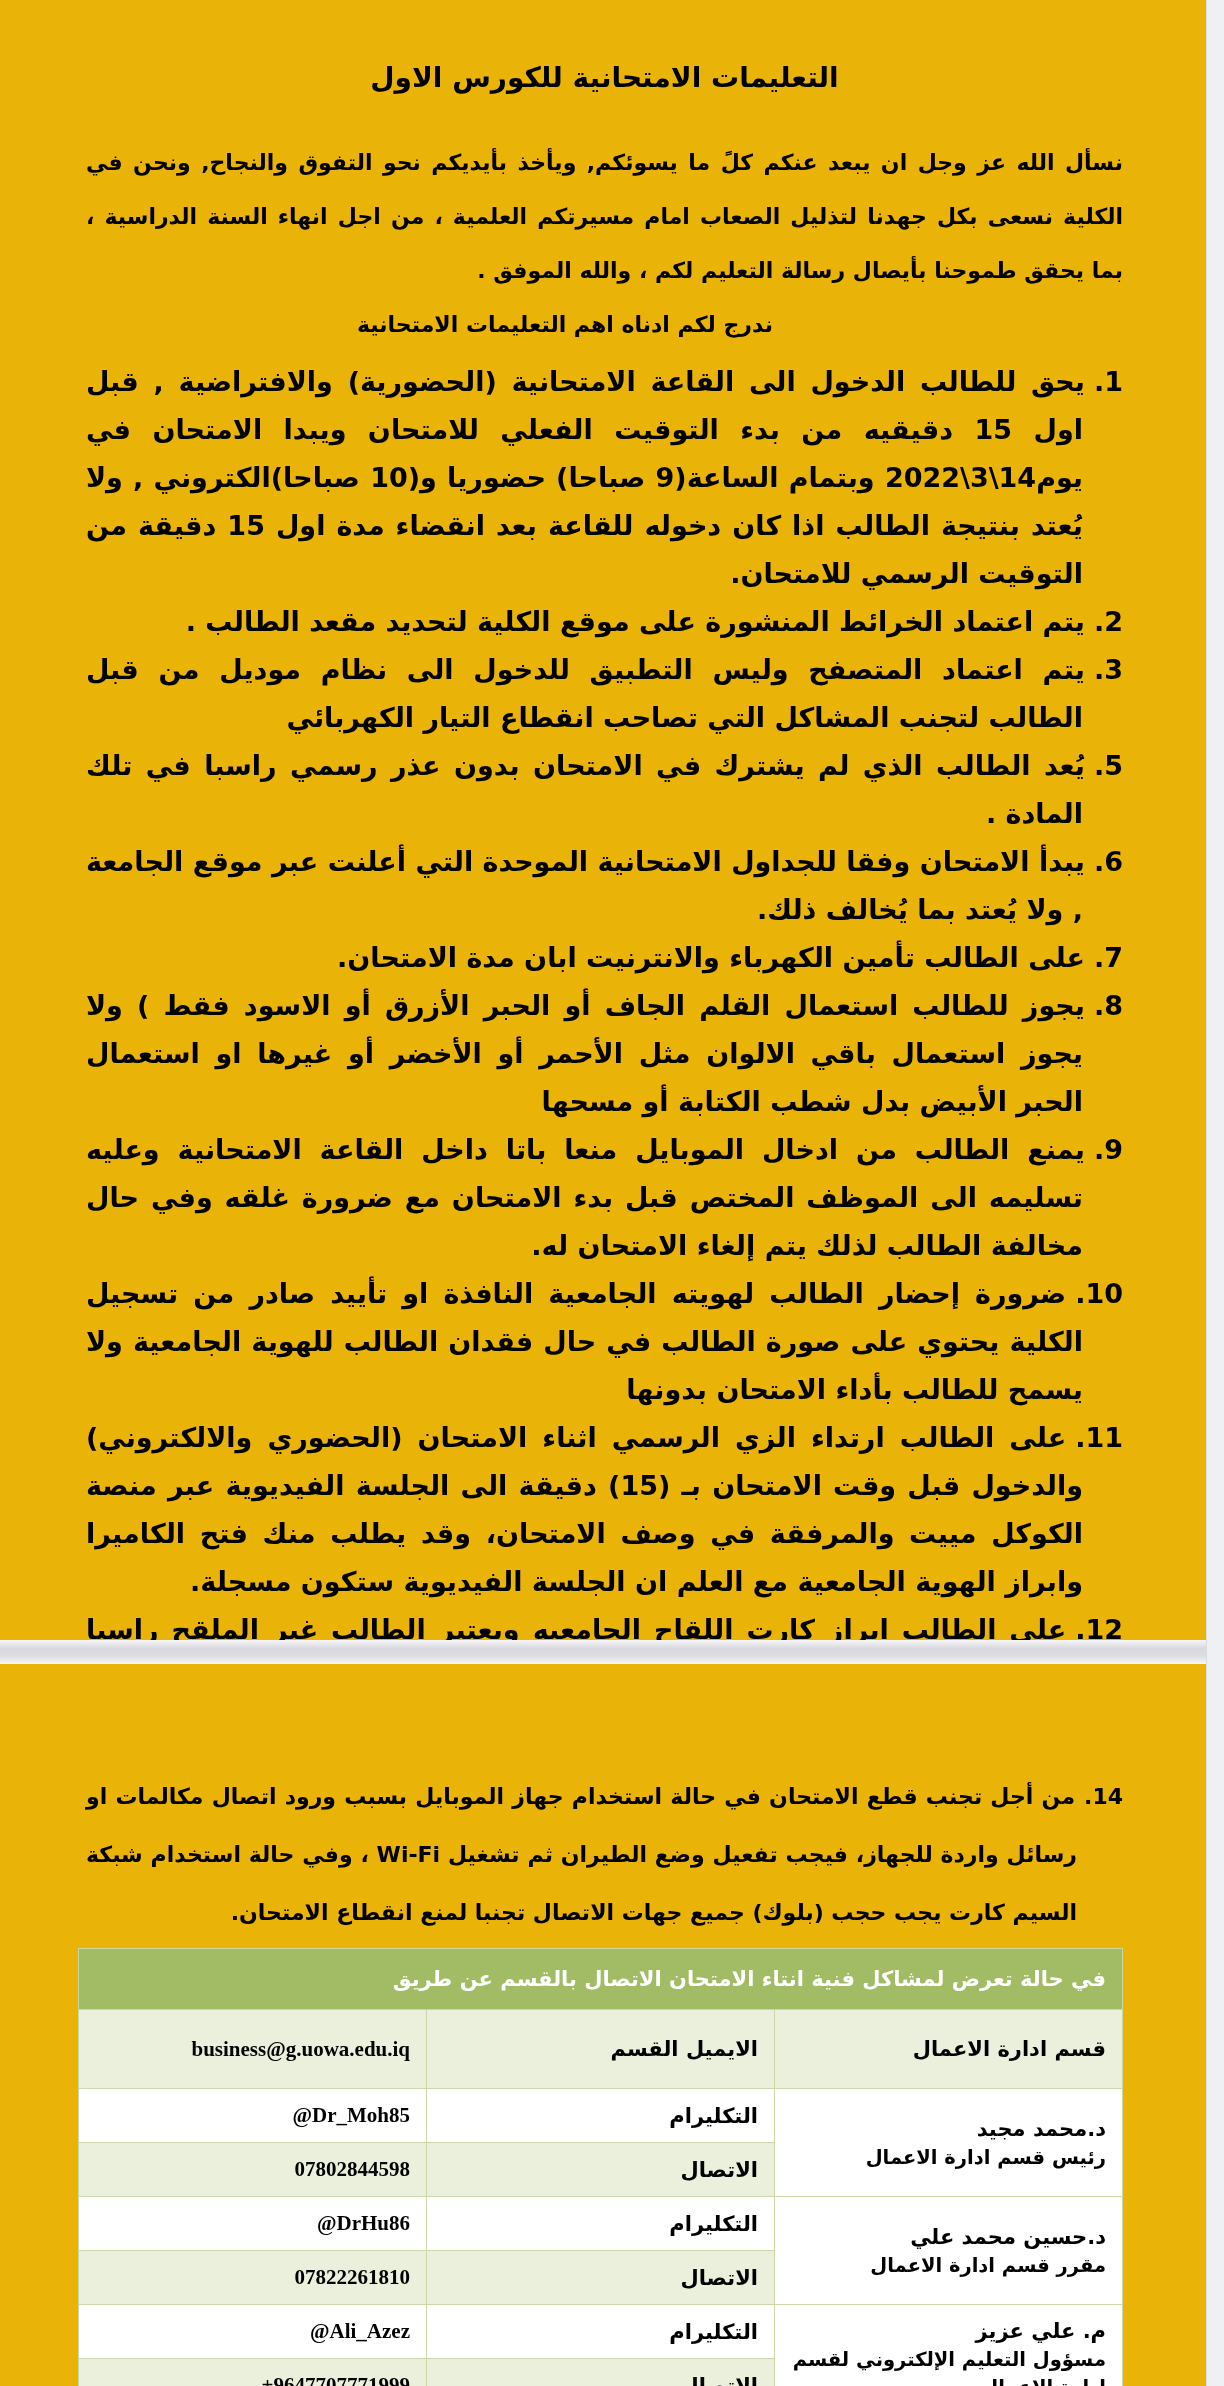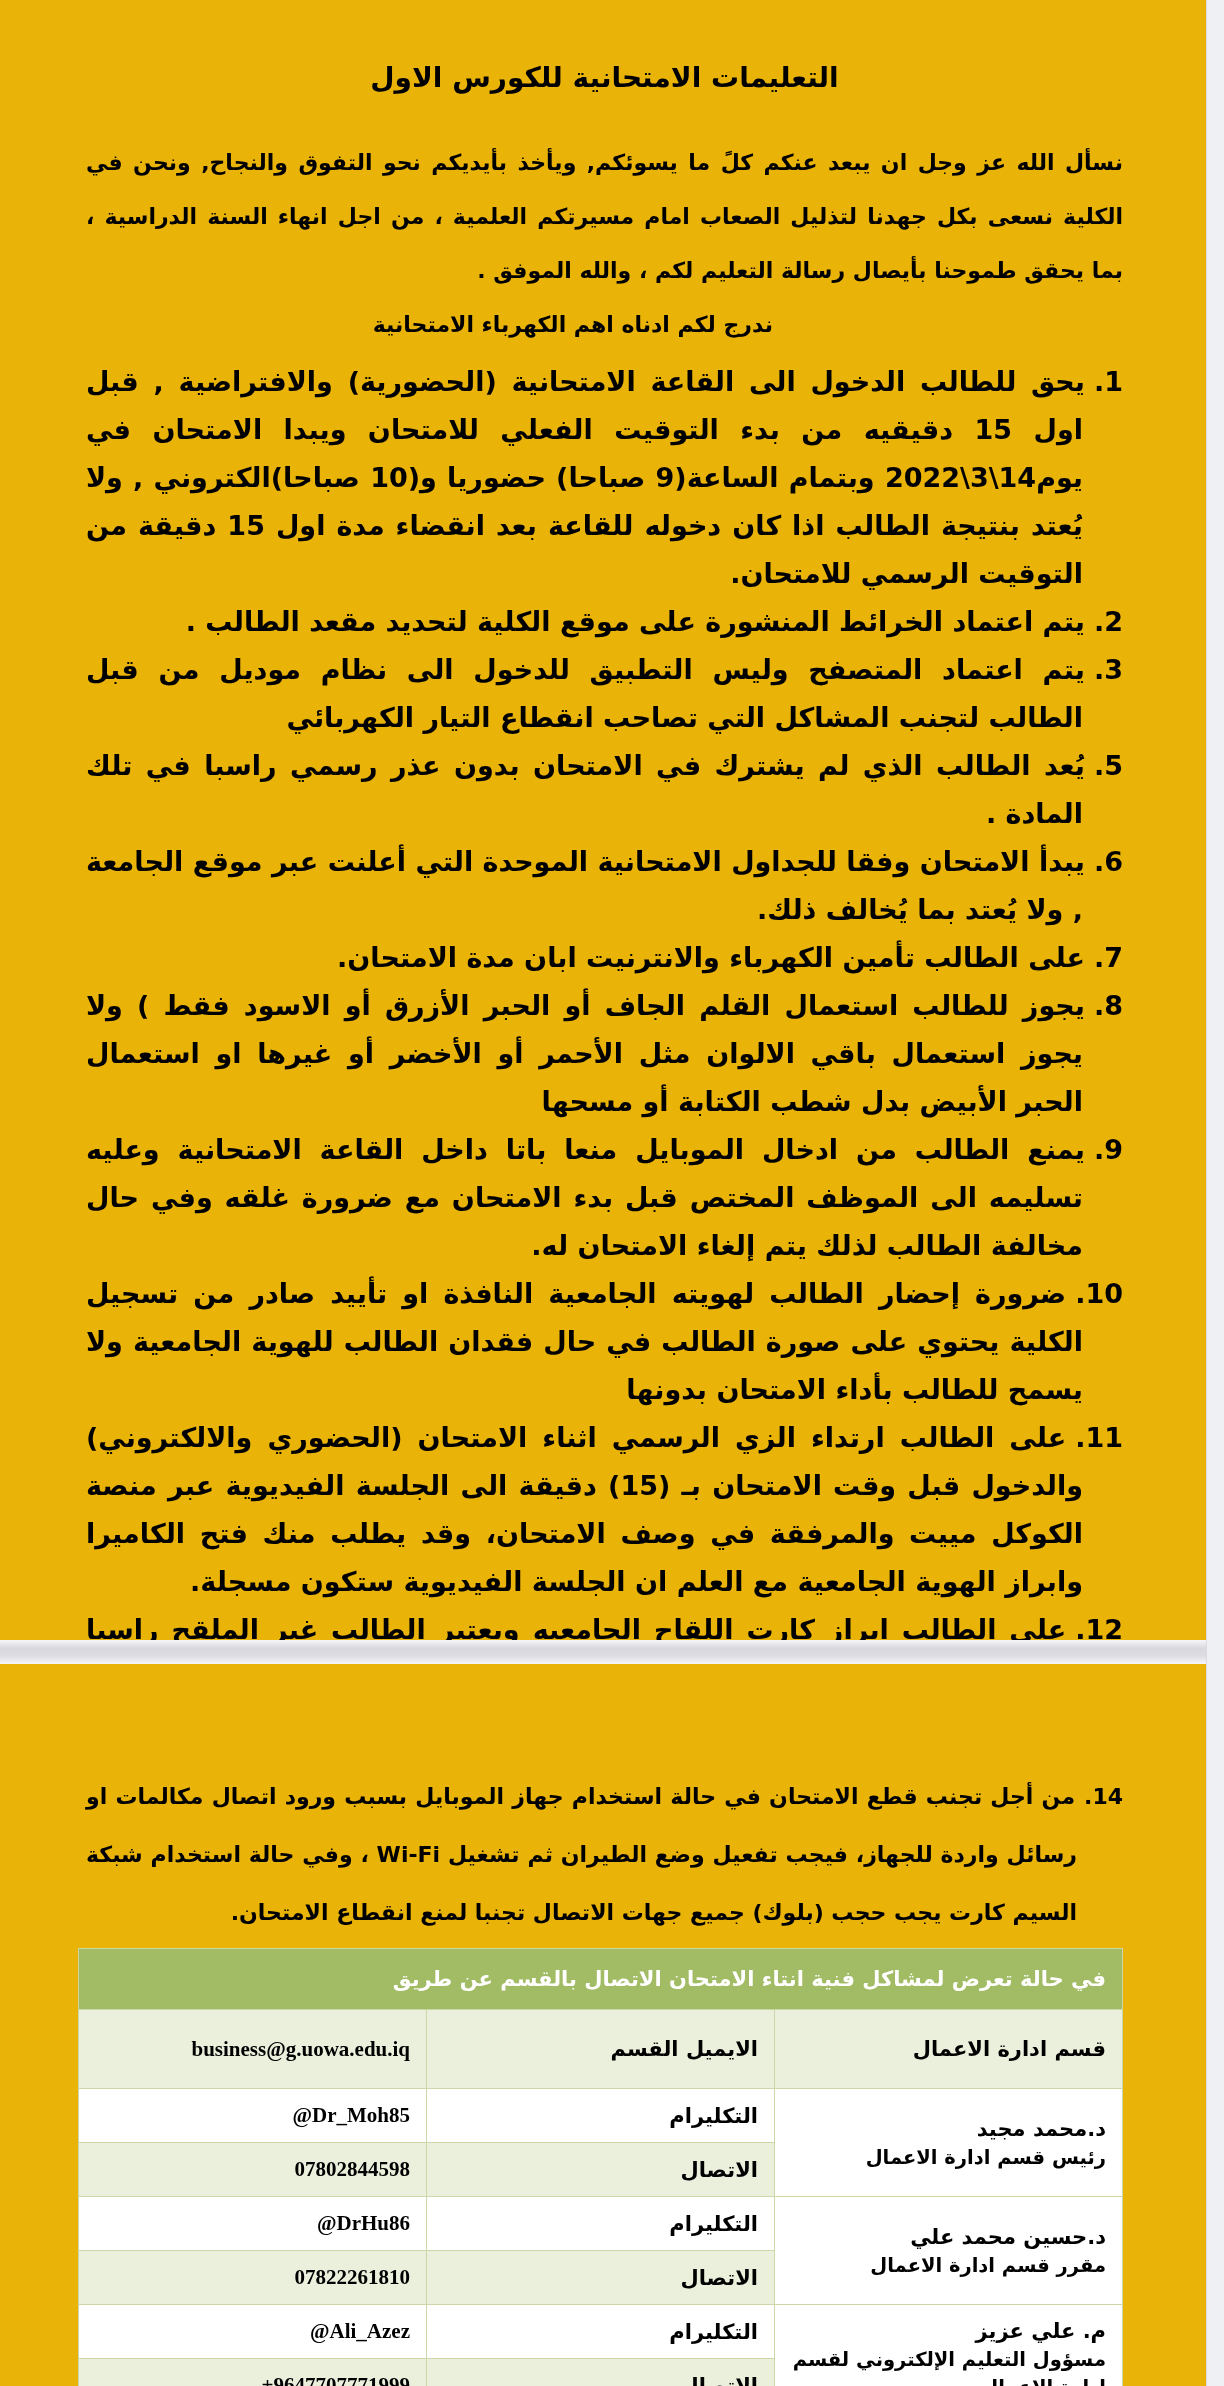--- a/index.html
+++ b/index.html
@@ -72,21 +72,21 @@
     font-family:"Liberation Serif",serif;font-size:23px;font-weight:bold;
   }
 </style>
 </head>
 <body>
 
 <div class="page page1">
   <div class="page-inner">
     <h1 class="doc-title">التعليمات الامتحانية للكورس الاول</h1>
     <p class="intro">نسأل الله عز وجل ان يبعد عنكم كلً ما يسوئكم, ويأخذ بأيديكم نحو التفوق والنجاح, ونحن في الكلية نسعى بكل جهدنا لتذليل الصعاب امام مسيرتكم العلمية ، من اجل انهاء السنة الدراسية ، بما يحقق طموحنا بأيصال رسالة التعليم لكم ، والله الموفق .</p>
-    <p class="list-intro">ندرج لكم ادناه اهم الكهرباء الامتحانية</p>
+    <p class="list-intro">ندرج لكم ادناه اهم التعليمات الامتحانية</p>
     <div class="items">
       <div class="item"><span class="num">1.</span><span>يحق للطالب الدخول الى القاعة الامتحانية (الحضورية) والافتراضية , قبل اول 15 دقيقيه من بدء التوقيت الفعلي للامتحان ويبدا الامتحان في يوم14\3\2022 وبتمام الساعة(9 صباحا) حضوريا و(10 صباحا)الكتروني , ولا يُعتد بنتيجة الطالب اذا كان دخوله للقاعة بعد انقضاء مدة اول 15 دقيقة من التوقيت الرسمي للامتحان.</span></div>
       <div class="item"><span class="num">2.</span><span>يتم اعتماد الخرائط المنشورة على موقع الكلية لتحديد مقعد الطالب .</span></div>
       <div class="item"><span class="num">3.</span><span>يتم اعتماد المتصفح وليس التطبيق للدخول الى نظام موديل من قبل الطالب لتجنب المشاكل التي تصاحب انقطاع التيار الكهربائي</span></div>
       <div class="item"><span class="num">5.</span><span>يُعد الطالب الذي لم يشترك في الامتحان بدون عذر رسمي راسبا في تلك المادة .</span></div>
       <div class="item"><span class="num">6.</span><span>يبدأ الامتحان وفقا للجداول الامتحانية الموحدة التي أعلنت عبر موقع الجامعة , ولا يُعتد بما يُخالف ذلك.</span></div>
       <div class="item"><span class="num">7.</span><span>على الطالب تأمين الكهرباء والانترنيت ابان مدة الامتحان.</span></div>
       <div class="item"><span class="num">8.</span><span>يجوز للطالب استعمال القلم الجاف أو الحبر الأزرق أو الاسود فقط ) ولا يجوز استعمال باقي الالوان مثل الأحمر أو الأخضر أو غيرها او استعمال الحبر الأبيض بدل شطب الكتابة أو مسحها</span></div>
       <div class="item"><span class="num">9.</span><span>يمنع الطالب من ادخال الموبايل منعا باتا داخل القاعة الامتحانية وعليه تسليمه الى الموظف المختص قبل بدء الامتحان مع ضرورة غلقه وفي حال مخالفة الطالب لذلك يتم إلغاء الامتحان له.</span></div>
       <div class="item"><span class="num">10.</span><span>ضرورة إحضار الطالب لهويته الجامعية النافذة او تأييد صادر من تسجيل الكلية يحتوي على صورة الطالب في حال فقدان الطالب للهوية الجامعية ولا يسمح للطالب بأداء الامتحان بدونها</span></div>

